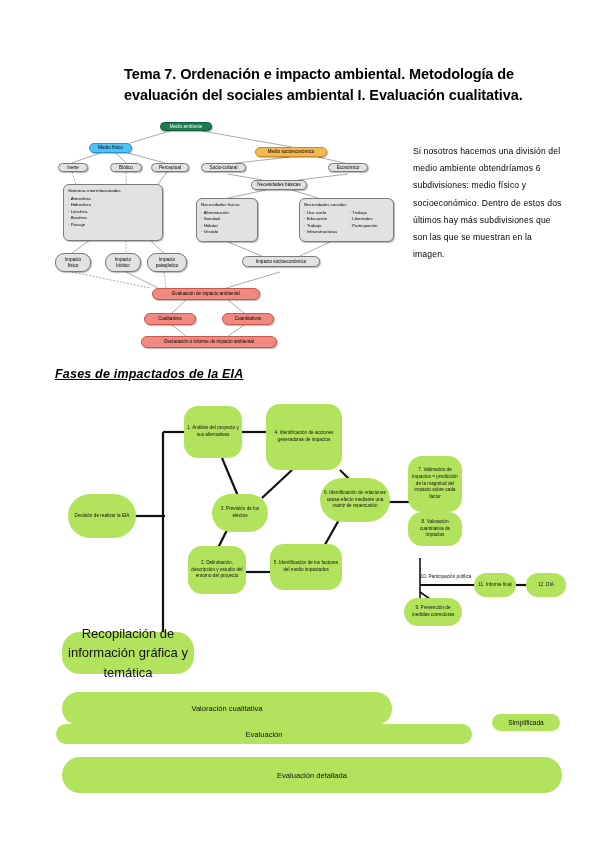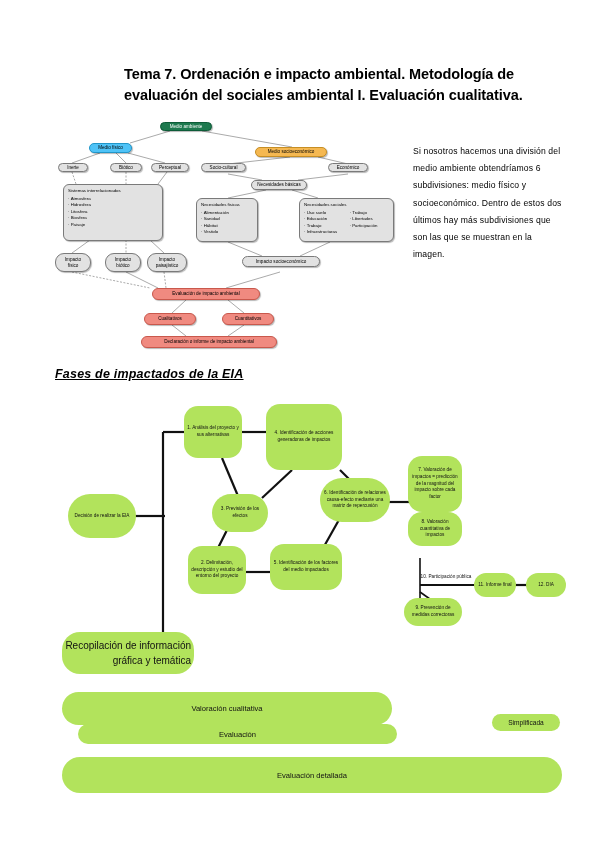--- a/index.html
+++ b/index.html
@@ -41,21 +41,21 @@
   
   .sechead{position:absolute;left:55px;top:367px;font-size:12.5px;font-weight:bold;
            font-style:italic;text-decoration:underline;letter-spacing:.2px;}
 
   
   .flow{position:absolute;left:0;top:0;width:599px;height:848px;}
   .fnode{position:absolute;box-sizing:border-box;background:#b2e35c;
          border-radius:14px;display:flex;align-items:center;justify-content:center;
          text-align:center;font-size:4.7px;line-height:1.45;padding:2px 3px;color:#111;}
   .fnode.pill{border-radius:40px;}
-  .fnode.big{font-size:10px;line-height:1.5;text-align:right;}
+  .fnode.big{font-size:13px;line-height:1.5;}
   .bar{position:absolute;background:#b2e35c;border-radius:40px;display:flex;
        align-items:center;font-size:7.6px;color:#111;}
   .bar span{display:block;width:100%;text-align:center;}
   svg.flowwires{position:absolute;left:0;top:0;overflow:visible;pointer-events:none;}
   svg.flowwires line,svg.flowwires path{stroke:#111;stroke-width:2.2;fill:none;
         stroke-linecap:butt;}
   svg.flowwires .thin{stroke-width:1.6;}
 </style>
 </head>
 <body>
@@ -243,21 +243,21 @@
 
     <div class="fnode pill" style="left:474px;top:573px;width:42px;height:24px;">11. Informe final</div>
 
     <div class="fnode pill" style="left:526px;top:573px;width:40px;height:24px;">12. DIA</div>
 
     <div class="fnode big" style="left:62px;top:632px;width:132px;height:42px;border-radius:18px;">Recopilación de información gráfica y temática</div>
 
     <div class="bar" style="left:62px;top:692px;width:330px;height:33px;">
       <span>Valoración cualitativa</span>
     </div>
-    <div class="bar" style="left:78px;top:724px;width:319px;height:20px;">
+    <div class="bar" style="left:56px;top:724px;width:416px;height:20px;">
       <span>Evaluación</span>
     </div>
     <div class="bar" style="left:62px;top:757px;width:500px;height:36px;">
       <span>Evaluación detallada</span>
     </div>
 
     <div class="bar" style="left:492px;top:714px;width:68px;height:17px;font-size:6.6px;">
       <span>Simplificada</span>
     </div>
   </div>

